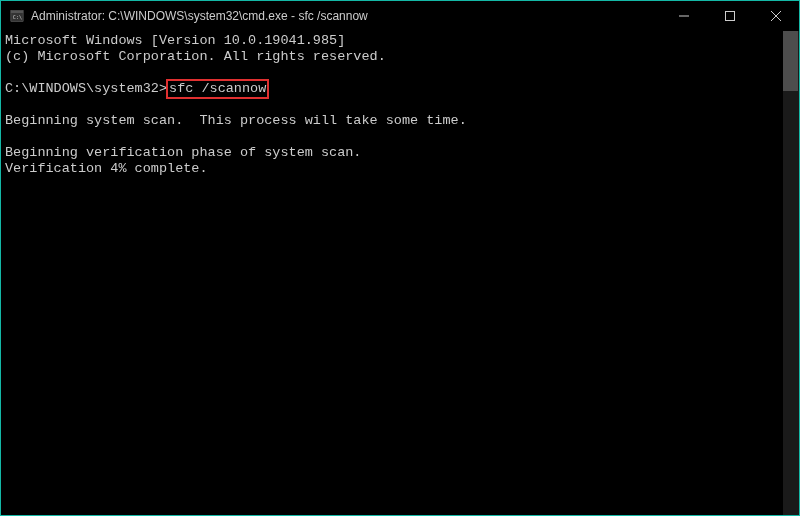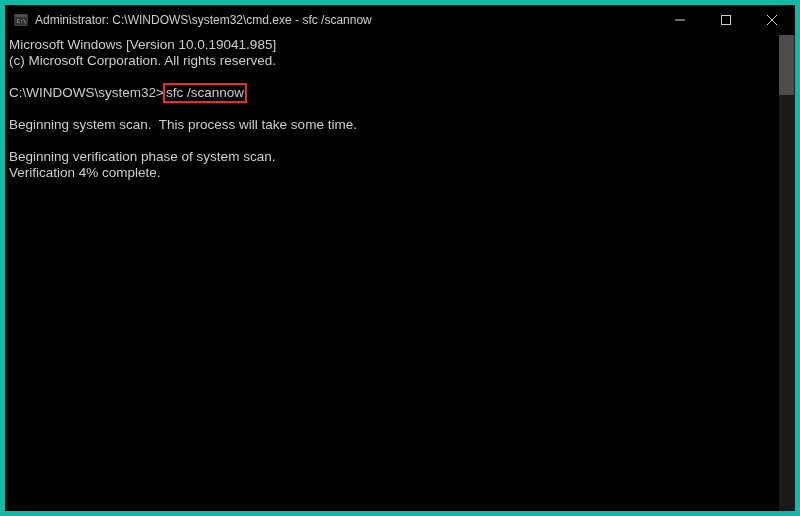--- a/index.html
+++ b/index.html
@@ -13,21 +13,21 @@
       height: 516px;
       overflow: hidden;
       font-family: Consolas, 'Courier New', monospace;
     }
     .window {
       width: 800px;
       height: 516px;
       background: #000;
       display: flex;
       flex-direction: column;
-      border: 5px solid #14b8a6;
+      border: 1px solid #14b8a6;
     }
     .titlebar {
       height: 30px;
       background: #000;
       display: flex;
       align-items: center;
       padding-left: 8px;
       color: #ccc;
       font-size: 12px;
       font-family: 'Segoe UI', Tahoma, sans-serif;
@@ -75,21 +75,21 @@
       background: #000;
       position: relative;
     }
     .terminal {
       flex: 1;
       background: #000;
       color: #ccc;
       padding: 2px 4px;
       font-size: 13.5px;
       line-height: 16px;
-      font-family: Liberation Sans, sans-serif;
+      font-family: Liberation Mono, monospace;
       white-space: pre;
       overflow: hidden;
     }
     .highlight {
       border: 2px solid #e03030;
       padding: 0 1px;
       margin: -2px -1px;
       display: inline-block;
     }
     .scrollbar {

